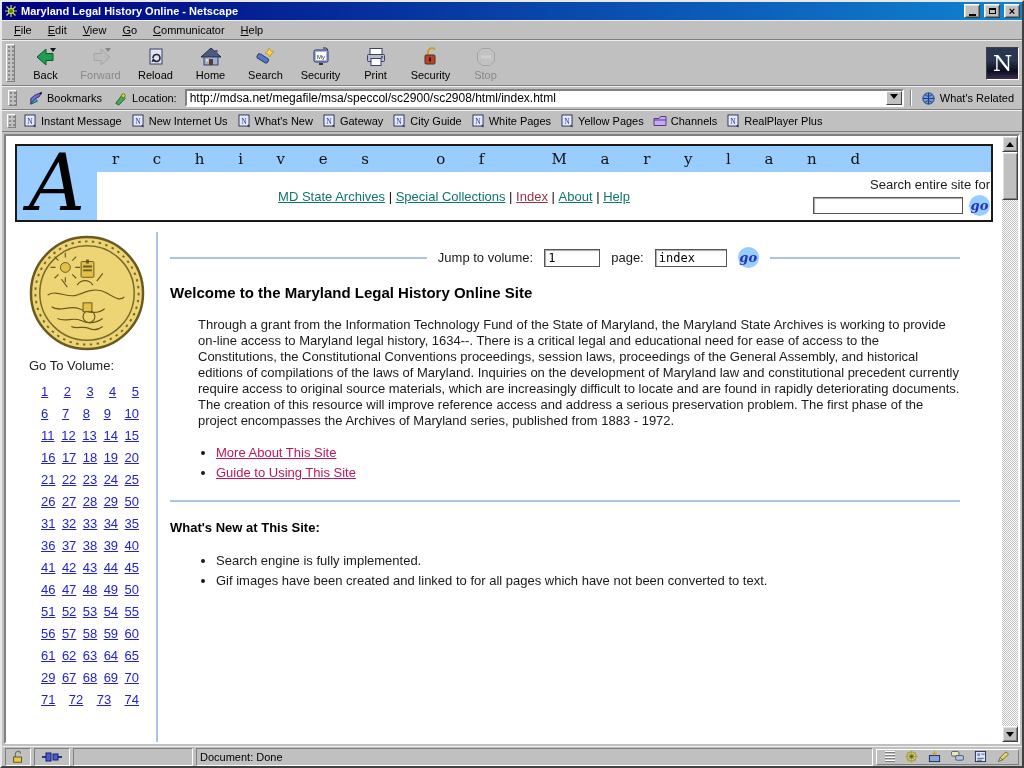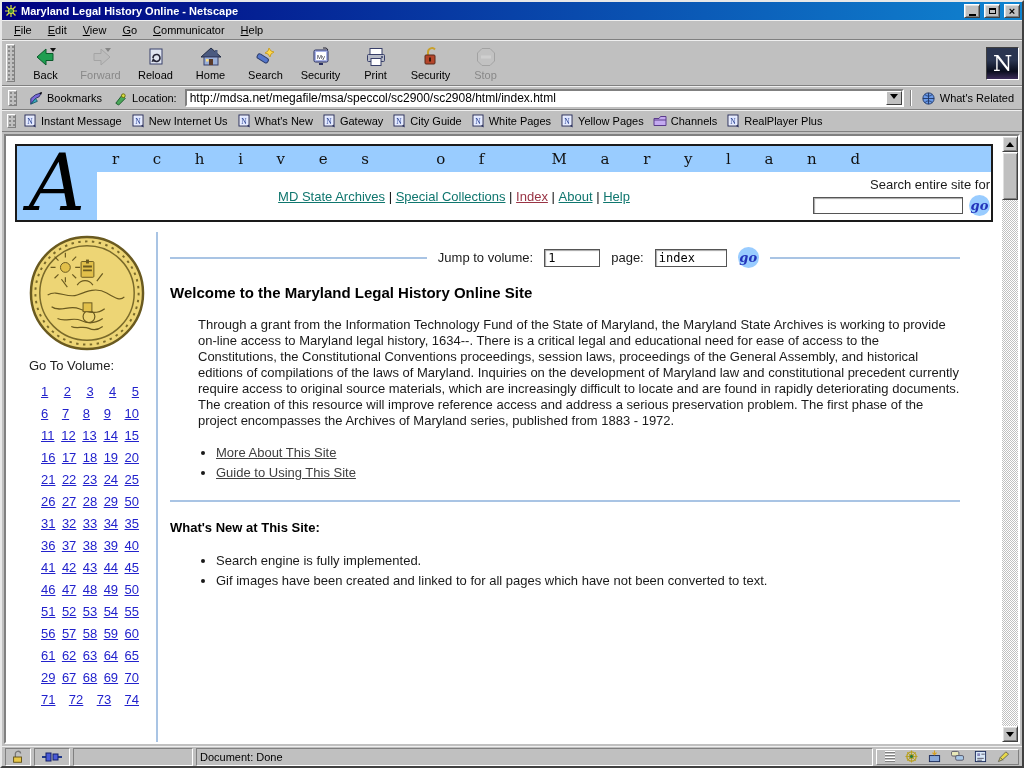--- a/index.html
+++ b/index.html
@@ -106,21 +106,21 @@
   .main { flex:1; padding:15px 42px 0 12px; }
   .jump-row { display:flex; align-items:center; font-size:13px; gap:11px; margin-bottom:16px; }
   .jump-line-l { flex:1.35; height:2px; background:#A9C4E4; }
   .jump-line-r { flex:1; height:2px; background:#A9C4E4; }
   .jump-vol-input { width:56px; height:18px; }
   .jump-page-input { width:72px; height:18px; }
   .welcome { font-size:15px; font-weight:bold; margin:6px 0 16px; color:#000; }
   .para { margin-left:28px; font-size:13px; line-height:16px; max-width:795px; margin-bottom:16px; }
   .link-list { margin:0 0 20px 46px; }
   .link-list li, .news-list li { font-size:13px; margin-bottom:5px; }
-  .site-link { color:#404040; text-decoration:underline; cursor:pointer; }
+  .site-link { color:#be185d; text-decoration:underline; cursor:pointer; }
   .rule { height:2px; background:#A9C4E4; margin:16px 0 18px; }
   .whatsnew-h { font-size:13px; font-weight:bold; margin-bottom:18px; color:#000; }
   .news-list { margin:0 0 0 46px; }
 
   
   .statusbar { height:20px; display:flex; align-items:center; gap:3px; padding:2px 3px;
     background:#c0c0c0; border-top:1px solid #efefef; flex-shrink:0; }
   .panel { height:16px; border:1px solid; border-color:#808080 #fff #fff #808080;
     display:flex; align-items:center; padding:8px 3px; }
   .panel svg { display:block; }

